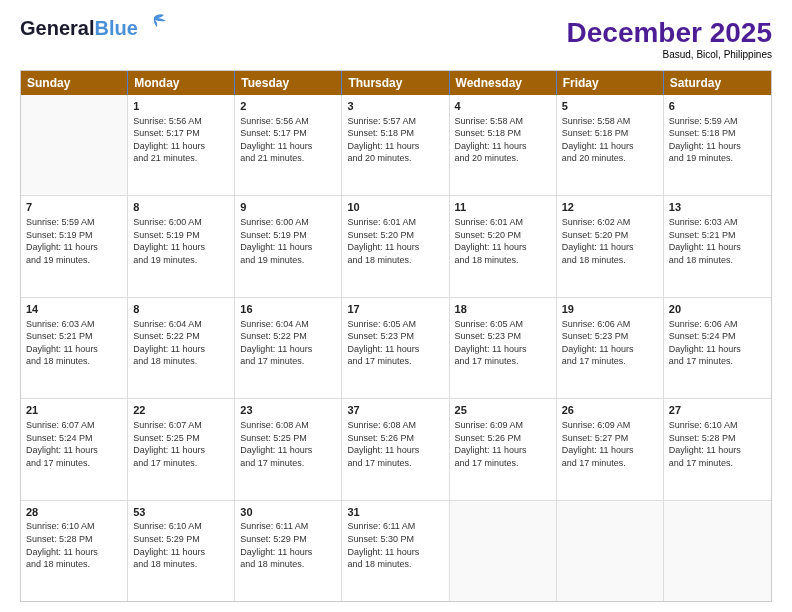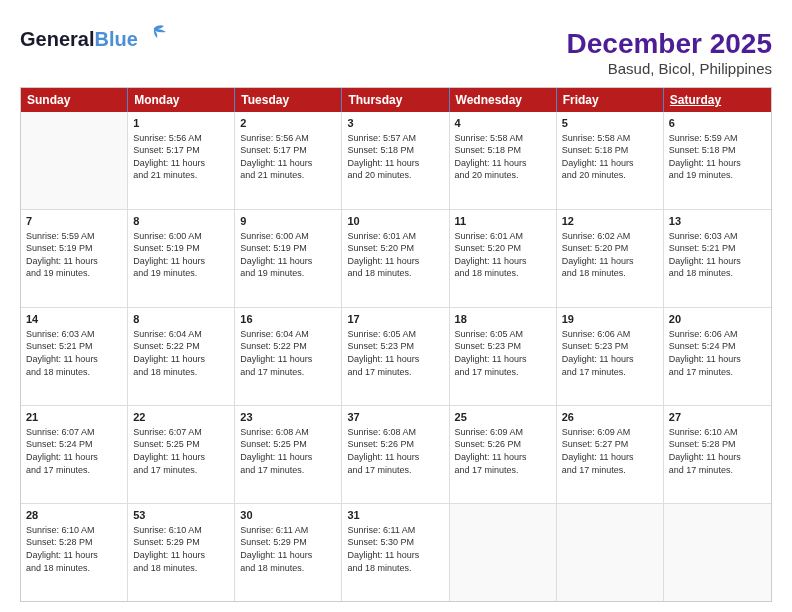--- a/index.html
+++ b/index.html
@@ -6,21 +6,21 @@
     body {
       font-family: Arial, sans-serif;
       background: #fff;
       width: 792px;
       height: 612px;
       overflow: hidden;
     }
     .page {
       width: 792px;
       height: 612px;
-      padding: 29px 20px 10px 20px;
+      padding: 18px 20px 10px 20px;
       display: flex;
       flex-direction: column;
     }
     .header {
       display: flex;
       justify-content: space-between;
       align-items: flex-start;
       margin-bottom: 10px;
     }
     .logo {
@@ -31,42 +31,42 @@
     .title-block {
       text-align: right;
     }
     .month-title {
       font-size: 28px;
       font-weight: bold;
       color: #4c1d95;
       line-height: 1.1;
     }
     .subtitle {
-      font-size: 15px;
-      color: #404040;
+      font-size: 10px;
+      color: #000000;
     }
     .calendar {
       flex: 1;
       display: flex;
       flex-direction: column;
       border: 1px solid #ccc;
     }
     .cal-header {
       display: grid;
       grid-template-columns: repeat(7, 1fr);
-      background: #b91c1c;
+      background: #a16207;
     }
     .cal-header-cell {
       color: #fff;
       font-weight: bold;
       font-size: 12px;
       padding: 5px 6px;
       border-right: 1px solid #5580cc;
     }
-    .cal-header-cell:last-child { border-right: none; text-decoration: underline; }
+    .cal-header-cell:last-child { border-right: none; }
     .cal-body {
       flex: 1;
       display: flex;
       flex-direction: column;
     }
     .cal-row {
       display: grid;
       grid-template-columns: repeat(7, 1fr);
       flex: 1;
       border-top: 1px solid #ddd;

